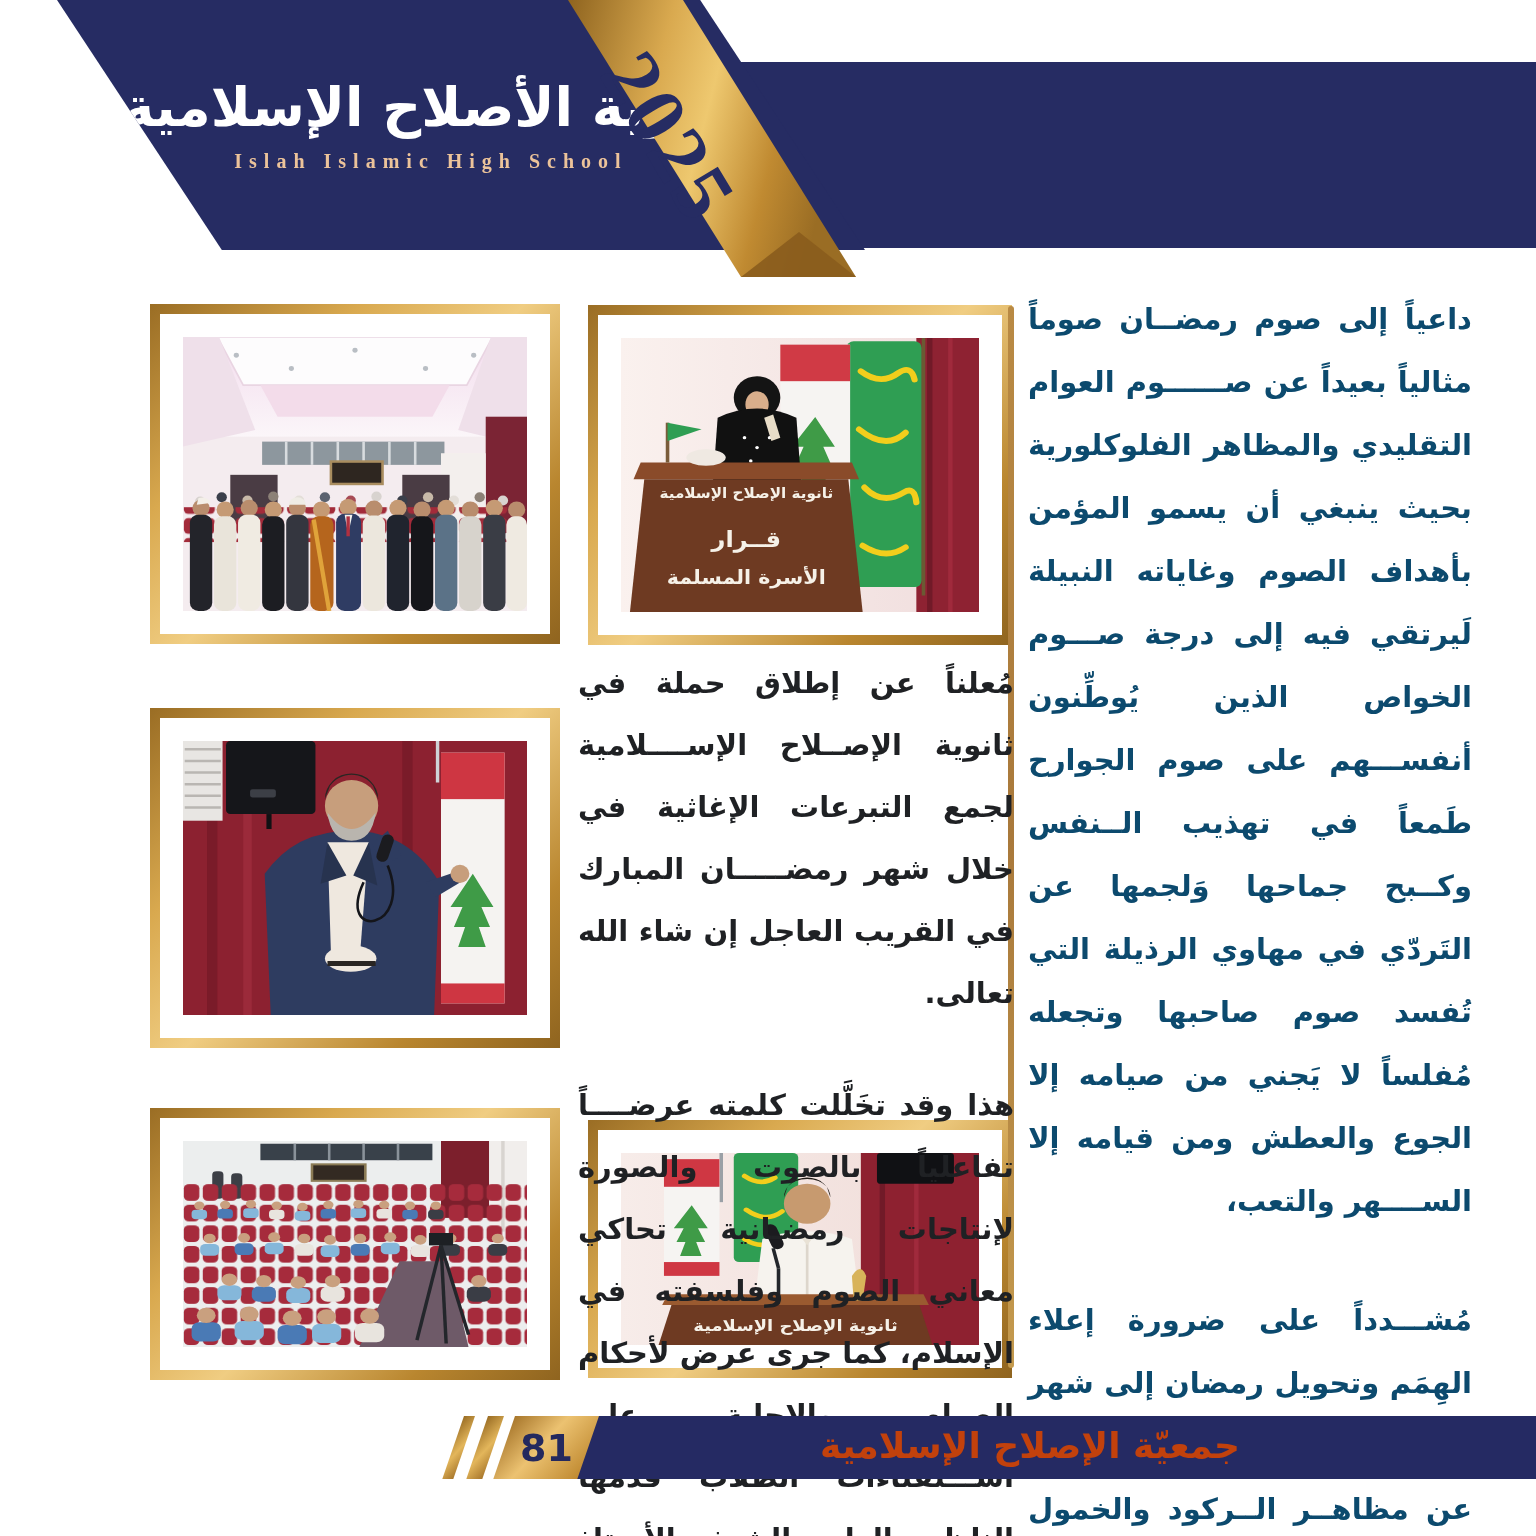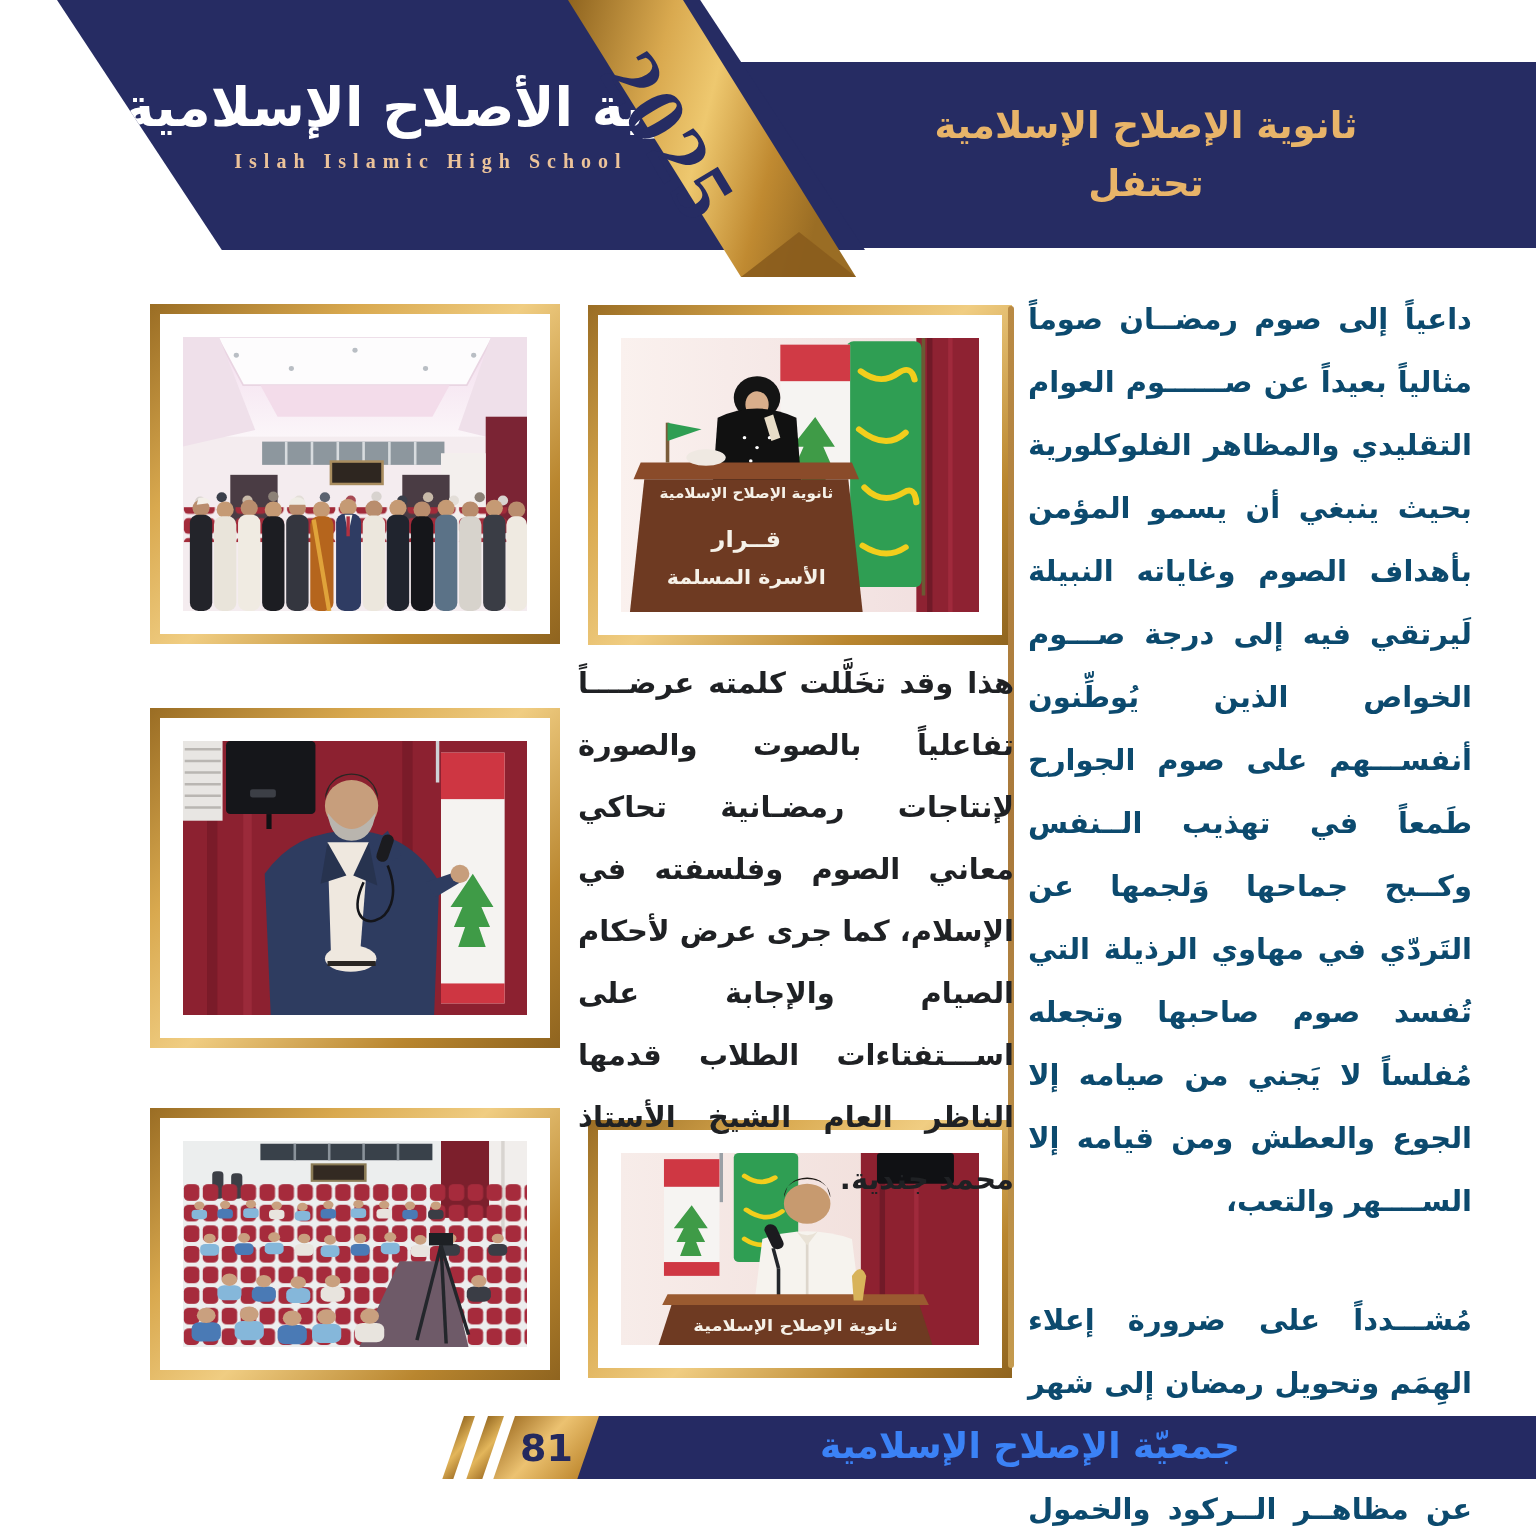--- a/index.html
+++ b/index.html
@@ -67,21 +67,21 @@
   .col-mid p { margin-bottom:50px; }
   
   .ftr-band {
     position:absolute; left:540px; top:1416px; width:996px; height:63px;
     background:#252a63;
     clip-path:polygon(23px 0, 100% 0, 100% 100%, 0 100%);
   }
   .ftr-org {
     position:absolute; left:800px; top:1416px; width:460px; height:63px;
     line-height:60px; text-align:center; direction:rtl;
-    color:#3b82f6; font-size:36px; font-weight:bold;
+    color:#c2410c; font-size:36px; font-weight:bold;
   }
   .ftr-slash {
     position:absolute; top:1416px; height:63px;
     background:linear-gradient(120deg,#9a6d24,#e3b65b 55%,#a8772c);
     transform:skewX(-19deg); transform-origin:top left;
   }
   .ftr-badge {
     position:absolute; left:515px; top:1416px; width:84px; height:63px;
     background:linear-gradient(120deg,#a8772c,#ecc271 45%,#c08a31);
     transform:skewX(-19deg); transform-origin:top left;
@@ -97,21 +97,20 @@
 
 <div id="page">
 
   <div class="hdr-left">
     <div class="logo-ar">ثانوية الأصلاح الإسلامية</div>
     <div class="logo-en">Islah Islamic High School</div>
   </div>
 
   <div class="hdr-right">
     <div class="hdr-title">
-      <div>ثانوية الإصلاح الإسلامية تحتفل</div>
     </div>
   </div>
 
   <svg class="ribbon-svg" width="1536" height="300" viewBox="0 0 1536 300">
     <defs>
       <linearGradient id="ribgold" x1="0" y1="0" x2="1" y2="0.25">
         <stop offset="0" stop-color="#8f641f"></stop>
         <stop offset="0.35" stop-color="#d9a94f"></stop>
         <stop offset="0.55" stop-color="#eec86f"></stop>
         <stop offset="0.8" stop-color="#c08a31"></stop>
@@ -501,20 +500,21 @@
           <path d="M258,160 q10,-18 16,0 l-4,32 h-10z" fill="#d8b35a"></path>
           <text x="195" y="232" text-anchor="middle" font-size="20" font-weight="bold" fill="#f6f1e8" direction="rtl">ثانوية الإصلاح الإسلامية</text>
         </g>
       </svg>
     </div>
   </div>
 
   <div class="divider"></div>
 
   <section class="col-mid">
+    <p>مُعلناً عن إطلاق حملة في ثانوية الإصــلاح الإســــلامية لجمع التبرعات الإغاثية في خلال شهر رمضـــــان المبارك في القريب العاجل إن شاء الله تعالى.</p>
     <p>هذا وقد تخَلَّلت كلمته عرضــــاً تفاعلياً بالصوت والصورة لإنتاجات رمضـانية تحاكي معاني الصوم وفلسفته في الإسلام، كما جرى عرض لأحكام الصيام والإجابة على اســـتفتاءات الطلاب قدمها الناظر العام الشيخ الأستاذ محمد جندية.</p>
   </section>
 
   <section class="col-right">
     <p>داعياً إلى صوم رمضــان صوماً مثالياً بعيداً عن صــــــوم العوام التقليدي والمظاهر الفلوكلورية بحيث ينبغي أن يسمو المؤمن بأهداف الصوم وغاياته النبيلة لَيرتقي فيه إلى درجة صـــوم الخواص الذين يُوطِّنون أنفســـهم على صوم الجوارح طَمعاً في تهذيب الــنفس وكــبح جماحها وَلجمها عن التَردّي في مهاوي الرذيلة التي تُفسد صوم صاحبها وتجعله مُفلساً لا يَجني من صيامه إلا الجوع والعطش ومن قيامه إلا الســــهر والتعب،</p>
     <p>مُشـــدداً على ضرورة إعلاء الهِمَم وتحويل رمضان إلى شهر تفاعلي وإيماني وتلاحمي بعيداً عن مظاهــر الــركود والخمول والنوم والكســـل التي تُشـــوِّهُ صورة الصـــيام والصائمين،</p>
 
   </section>
 
   <div class="ftr-band"></div>

